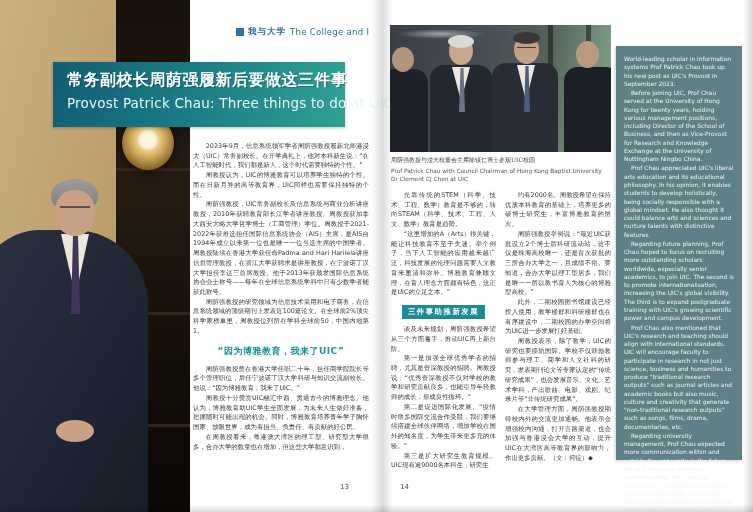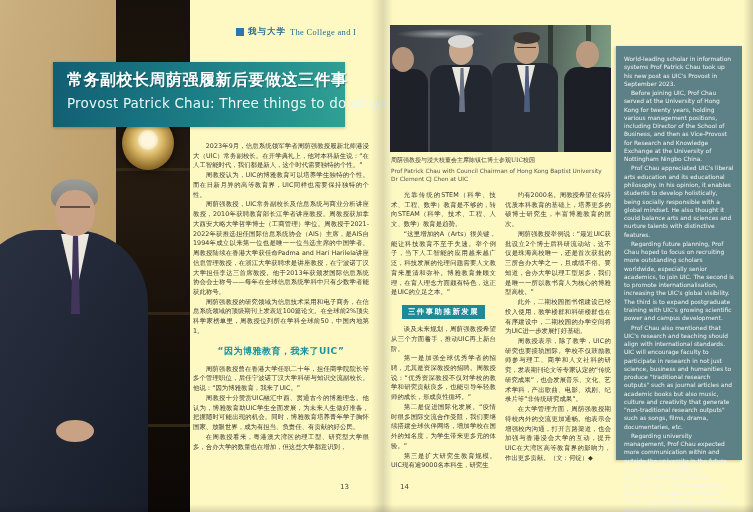--- a/index.html
+++ b/index.html
@@ -1,20 +1,20 @@
 <!DOCTYPE html>
 <html><head>
 <meta charset="utf-8">
 <style>
   * { margin:0; padding:0; box-sizing:border-box; }
   html,body { background:#e8e8e8; }
   body { font-family:"DejaVu Sans", sans-serif; }
   .spread {
     position:relative; width:753px; height:512px; margin:0 auto;
-    background:#fef9c3; overflow:hidden;
+    background:#ffffff; overflow:hidden;
   }
 
   
   .photo-left { position:absolute; left:0; top:0; width:190px; height:512px;
     background:linear-gradient(105deg,#cbb080 0%,#bb9d6a 55%,#a08355 100%); overflow:hidden; }
   .shelf-dark { position:absolute; right:0; top:0; width:74px; height:100%;
     background:linear-gradient(180deg,#17110b 0%,#241a10 38%,#140e08 70%,#0c0805 100%); }
   .shelf-edge { position:absolute; right:0; width:74px; height:3px; background:#3a2c19; opacity:.8; }
   .gold-plate { position:absolute; left:122px; top:116px; width:52px; height:54px; border-radius:50%;
     background:radial-gradient(circle at 50% 45%, #f6e7b6 0 16%, #d9b765 38%, #8a6628 72%, #5d441b 100%);
@@ -35,21 +35,21 @@
   .man-tie { position:absolute; left:71px; top:236px; width:9px; height:78px;
     background:#41365a; clip-path:polygon(22% 0,78% 0,100% 100%,0 100%); }
   .man-hands { position:absolute; left:56px; top:420px; width:38px; height:22px;
     border-radius:50%; background:#c9a184; }
 
   
   .section-tag { position:absolute; left:236px; top:26px; display:flex; align-items:center;
     gap:4px; font-size:8.5px; color:#2c6d94; }
   .tag-square { width:8px; height:8px; background:#2e74b0; display:inline-block; }
   .tag-zh { font-weight:bold; letter-spacing:1px; }
-  .tag-en { letter-spacing:.3px;font-family:Liberation Serif, serif; }
+  .tag-en { letter-spacing:.3px; }
 
   .headline-banner { position:absolute; left:53px; top:62px; width:292px; height:65px;
     background:linear-gradient(95deg,#125e73 0%,#1b7d85 48%,#30a094 100%);
     color:#fff; padding:8px 12px 0 14px; box-shadow:0 1px 3px rgba(0,0,0,.25); }
   .headline-zh { font-size:16px; font-weight:bold; letter-spacing:.5px; white-space:nowrap;
     text-shadow:1px 1px 1px rgba(0,0,0,.25); }
   .headline-en { font-size:13.5px; margin-top:4px; color:#e9f8f5; letter-spacing:.2px; white-space:nowrap; }
 
   
   .body-left { position:absolute; left:193px; top:142px; width:176px; }

